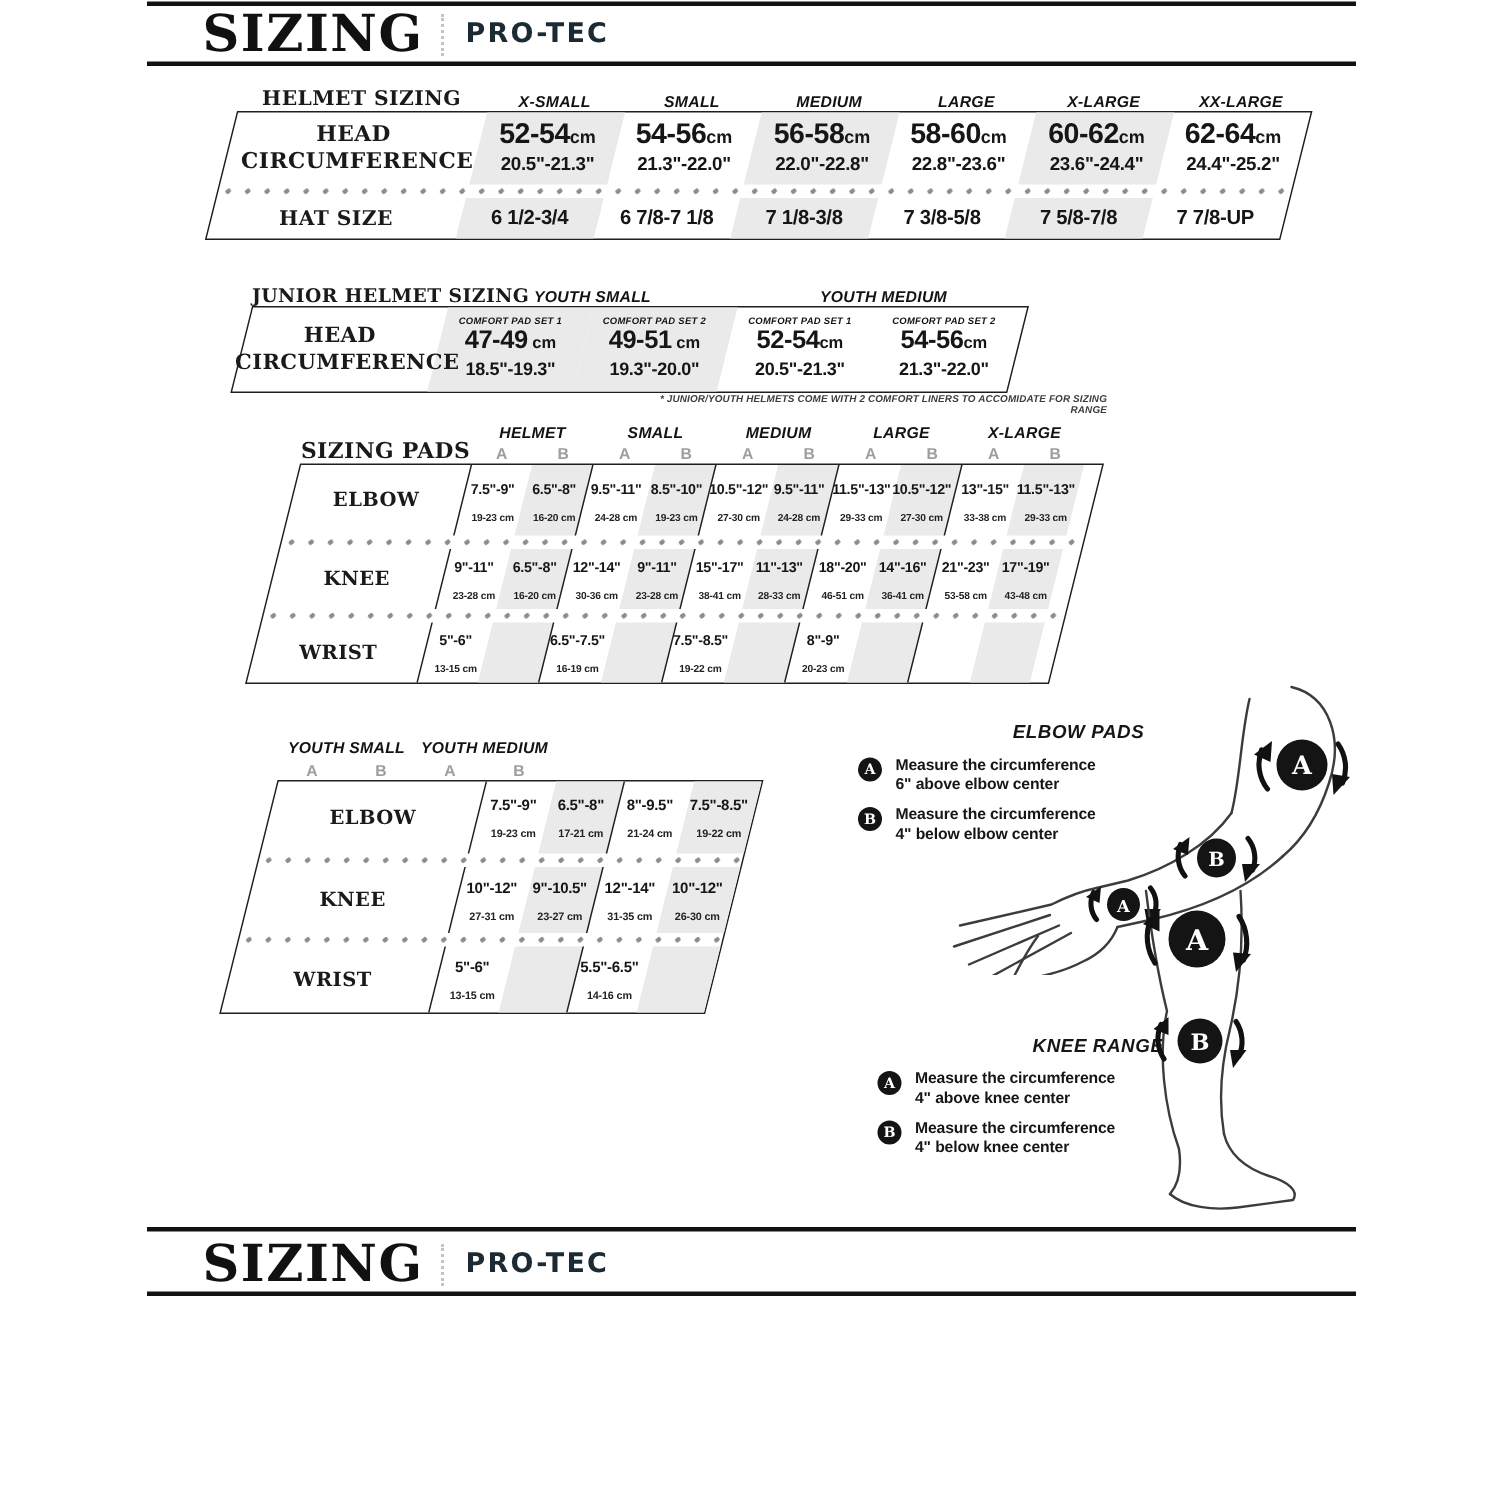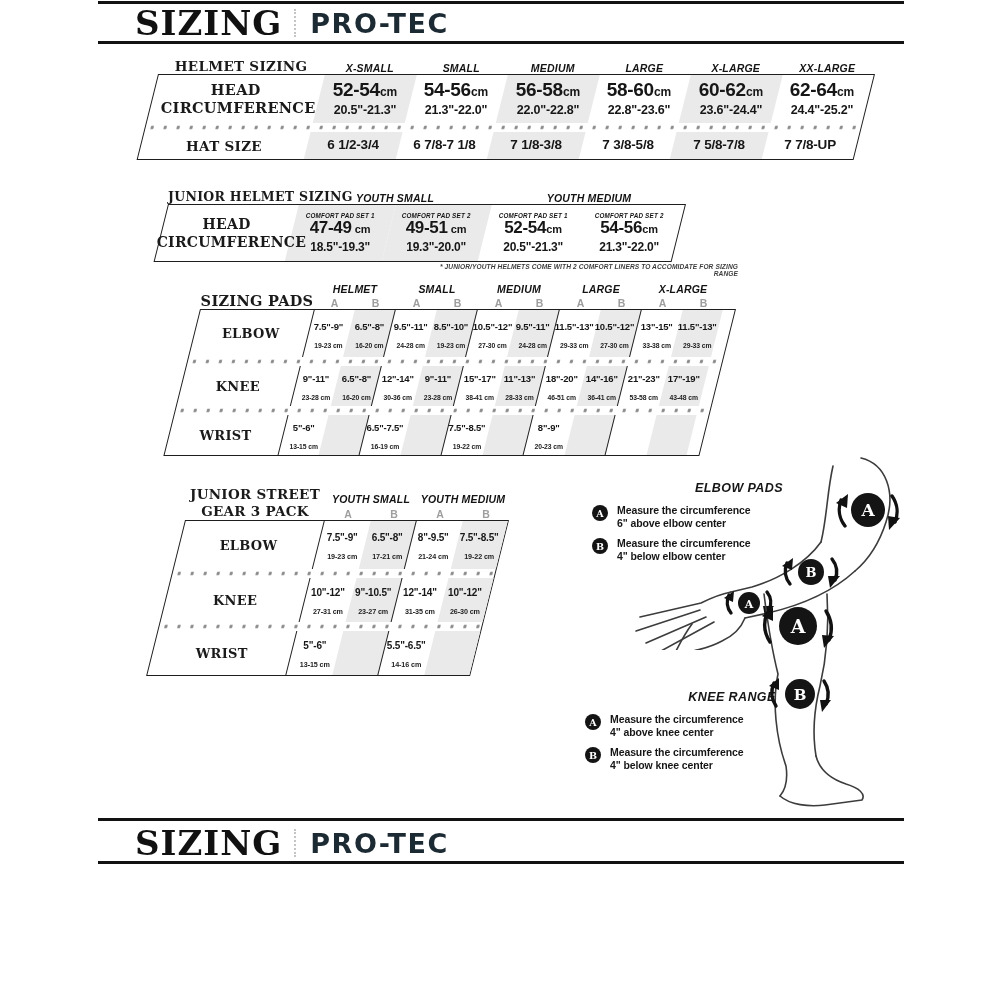--- a/index.html
+++ b/index.html
@@ -7,21 +7,21 @@
          font-family:"Liberation Sans", sans-serif; color:#161616;
          -webkit-font-smoothing:antialiased; }
 
   .rule { position:absolute; left:98px; width:806px; height:3px; background:#121212; }
 
   
   .brandbar { position:absolute; left:135px; display:flex; align-items:center; height:36px; }
   .sizing-word { font-family:"DejaVu Serif", serif; font-weight:bold; font-size:34px;
                  letter-spacing:1px; color:#111; line-height:1; }
   .brand-divider { border-left:2px dotted #c4c4c4; height:28px; margin:0 14px 0 12px; }
-  .protec-logo { font-family:"DejaVu Sans", sans-serif; font-weight:bold; font-size:27px;
+  .protec-logo { font-family:"DejaVu Sans", sans-serif; font-weight:bold; font-size:18px;
                  letter-spacing:1.5px; color:#1c2a33; line-height:1; }
 
   
   .ptable { position:absolute; }
   .thead { display:flex; align-items:flex-end; }
   .tb { transform:skewX(-14deg); transform-origin:0 0; border:1.6px solid #1e1e1e; background:#fff; }
   .row { display:flex; }
   .cell { display:flex; flex-direction:column; justify-content:center; align-items:center; text-align:center; }
   .cs { transform:skewX(14deg); display:block; }
   .band { background:#eaeaea; }
@@ -299,21 +299,20 @@
         <div class="cell band gsep" style="width:41px;"></div>
         <div class="cell" style="width:41px;"></div>
         <div class="cell band" style="width:41px;"></div>
         <div style="width:12px;"></div>
       </div>
     </div>
   </div>
 
   <div class="ptable" style="left:185px; top:489px; width:324px;">
     <div class="thead" style="height:31px;">
-      <div class="slab" style="width:140px; text-align:center; font-size:13.5px; line-height:1.25;">JUNIOR STREET GEAR 3 PACK</div>
       <div style="width:92px;">
         <div class="ithead" style="text-align:center; height:15px;">YOUTH SMALL</div>
         <div style="display:flex;">
             <span class="ab" style="width:46px; text-align:center;">A</span>
             <span class="ab" style="width:46px; text-align:center;">B</span>
           </div>
       </div>
       <div style="width:92px;">
         <div class="ithead" style="text-align:center; height:15px;">YOUTH MEDIUM</div>
         <div style="display:flex;">
@@ -368,21 +367,21 @@
           </div>
         <div class="cell band gsep" style="width:46px;"></div>
         <div class="cell" style="width:46px;">
             <span class="cs"><span class="sm-in" style="font-size:10px;">5.5"-6.5"</span><br><span class="sm-cm" style="font-size:7.2px;">14-16 cm</span></span>
           </div>
         <div class="cell band" style="width:46px;"></div>
       </div>
     </div>
   </div>
 
-  <div class="info" style="left:592px; top:481px;">
+  <div class="info" style="left:572px; top:481px;">
     <div class="info-title">ELBOW PADS</div>
     <div class="info-item">
       <span class="marker">A</span>
       <span class="info-text"><span>Measure the circumference</span><br><span>6" above elbow center</span></span>
     </div>
     <div class="info-item">
       <span class="marker">B</span>
       <span class="info-text"><span>Measure the circumference</span><br><span>4" below elbow center</span></span>
     </div>
   </div>

